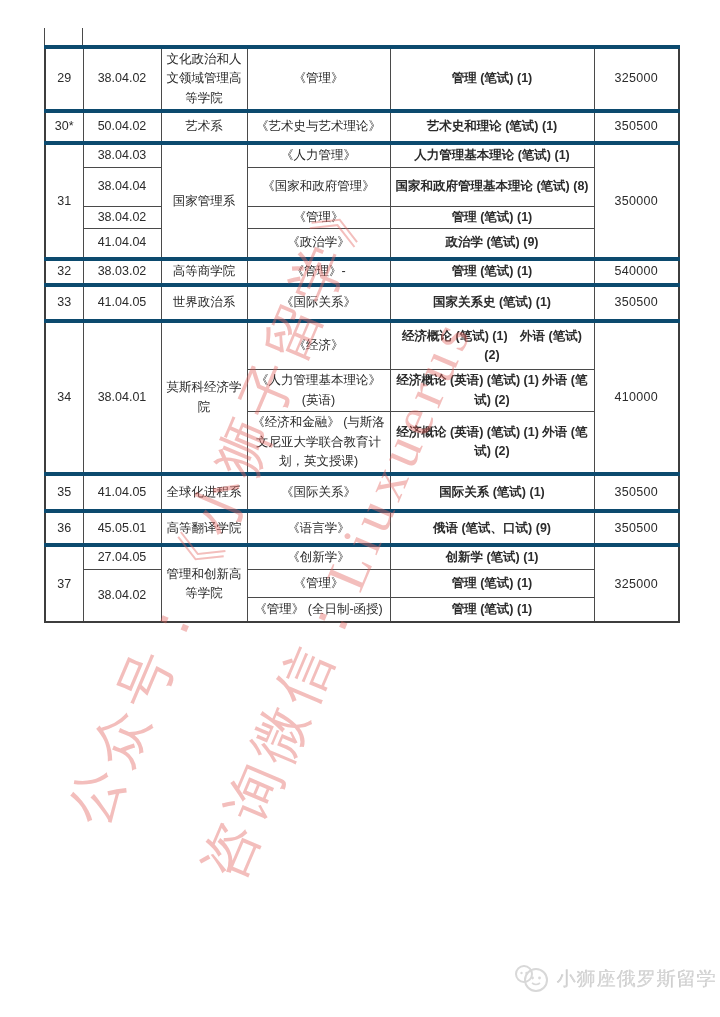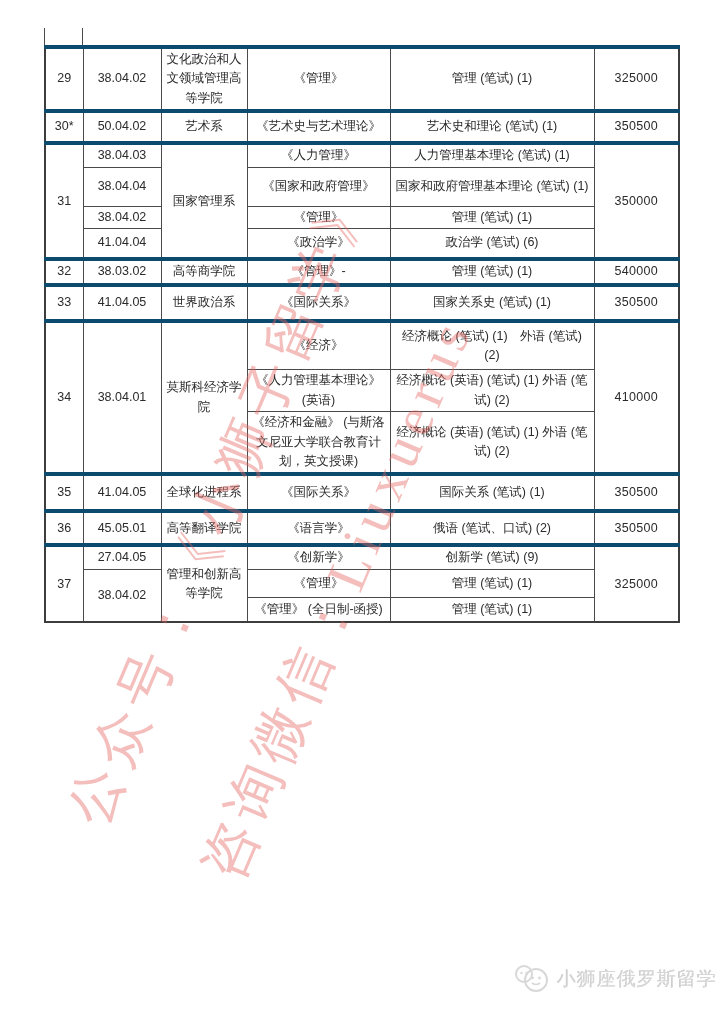--- a/index.html
+++ b/index.html
@@ -22,21 +22,21 @@
   }
   table.doc td{
     border:1px solid #4a4a4a;
     text-align:center;vertical-align:middle;
     font-size:12.5px;line-height:1.55;
     padding:1px 4px;
     word-break:break-all;
   }
   tr.g>td{border-top:4px solid #0c4a6e;}
   td.dept{padding:1px 6px;font-size:13px;}
-  td.exam{padding:1px 10px;}
+  td.exam{padding:1px 10px;font-weight:bold;}
   td.price{font-size:12.5px;letter-spacing:0.3px;}
 
   
   .wm{
     position:absolute;z-index:5;pointer-events:none;
     font-family:"Liberation Serif","DejaVu Serif",serif;
     font-size:56px;letter-spacing:7px;white-space:nowrap;
     color:rgba(226,100,95,0.42);
     transform-origin:0 100%;transform:rotate(-67deg);
     height:58px;line-height:58px;
@@ -95,31 +95,31 @@
         <td rowspan="4">31</td>
         <td>38.04.03</td>
         <td rowspan="4" class="dept">国家管理系</td>
         <td>《人力管理》</td>
         <td class="exam">人力管理基本理论 (笔试) (1)</td>
         <td rowspan="4" class="price">350000</td>
       </tr>
       <tr style="height:39px">
         <td>38.04.04</td>
         <td>《国家和政府管理》</td>
-        <td class="exam">国家和政府管理基本理论 (笔试) (1)</td>
+        <td class="exam">国家和政府管理基本理论 (笔试) (8)</td>
       </tr>
       <tr style="height:21px">
         <td>38.04.02</td>
         <td>《管理》</td>
         <td class="exam">管理 (笔试) (1)</td>
       </tr>
       <tr style="height:31px">
         <td>41.04.04</td>
         <td>《政治学》</td>
-        <td class="exam">政治学 (笔试) (6)</td>
+        <td class="exam">政治学 (笔试) (9)</td>
       </tr>
       <tr class="g" style="height:20px">
         <td>32</td>
         <td>38.03.02</td>
         <td class="dept">高等商学院</td>
         <td>《管理》-</td>
         <td class="exam">管理 (笔试) (1)</td>
         <td class="price">540000</td>
       </tr>
       <tr class="g" style="height:36px">
@@ -152,29 +152,29 @@
         <td class="dept">全球化进程系</td>
         <td>《国际关系》</td>
         <td class="exam">国际关系 (笔试) (1)</td>
         <td class="price">350500</td>
       </tr>
       <tr class="g" style="height:34px">
         <td>36</td>
         <td>45.05.01</td>
         <td class="dept">高等翻译学院</td>
         <td>《语言学》</td>
-        <td class="exam">俄语 (笔试、口试) (2)</td>
+        <td class="exam">俄语 (笔试、口试) (9)</td>
         <td class="price">350500</td>
       </tr>
       <tr class="g" style="height:20px">
         <td rowspan="3">37</td>
         <td>27.04.05</td>
         <td rowspan="3" class="dept">管理和创新高等学院</td>
         <td>《创新学》</td>
-        <td class="exam">创新学 (笔试) (9)</td>
+        <td class="exam">创新学 (笔试) (1)</td>
         <td rowspan="3" class="price">325000</td>
       </tr>
       <tr style="height:28px">
         <td rowspan="2">38.04.02</td>
         <td>《管理》</td>
         <td class="exam">管理 (笔试) (1)</td>
       </tr>
       <tr style="height:25px">
         <td>《管理》 (全日制-函授)</td>
         <td class="exam">管理 (笔试) (1)</td>

